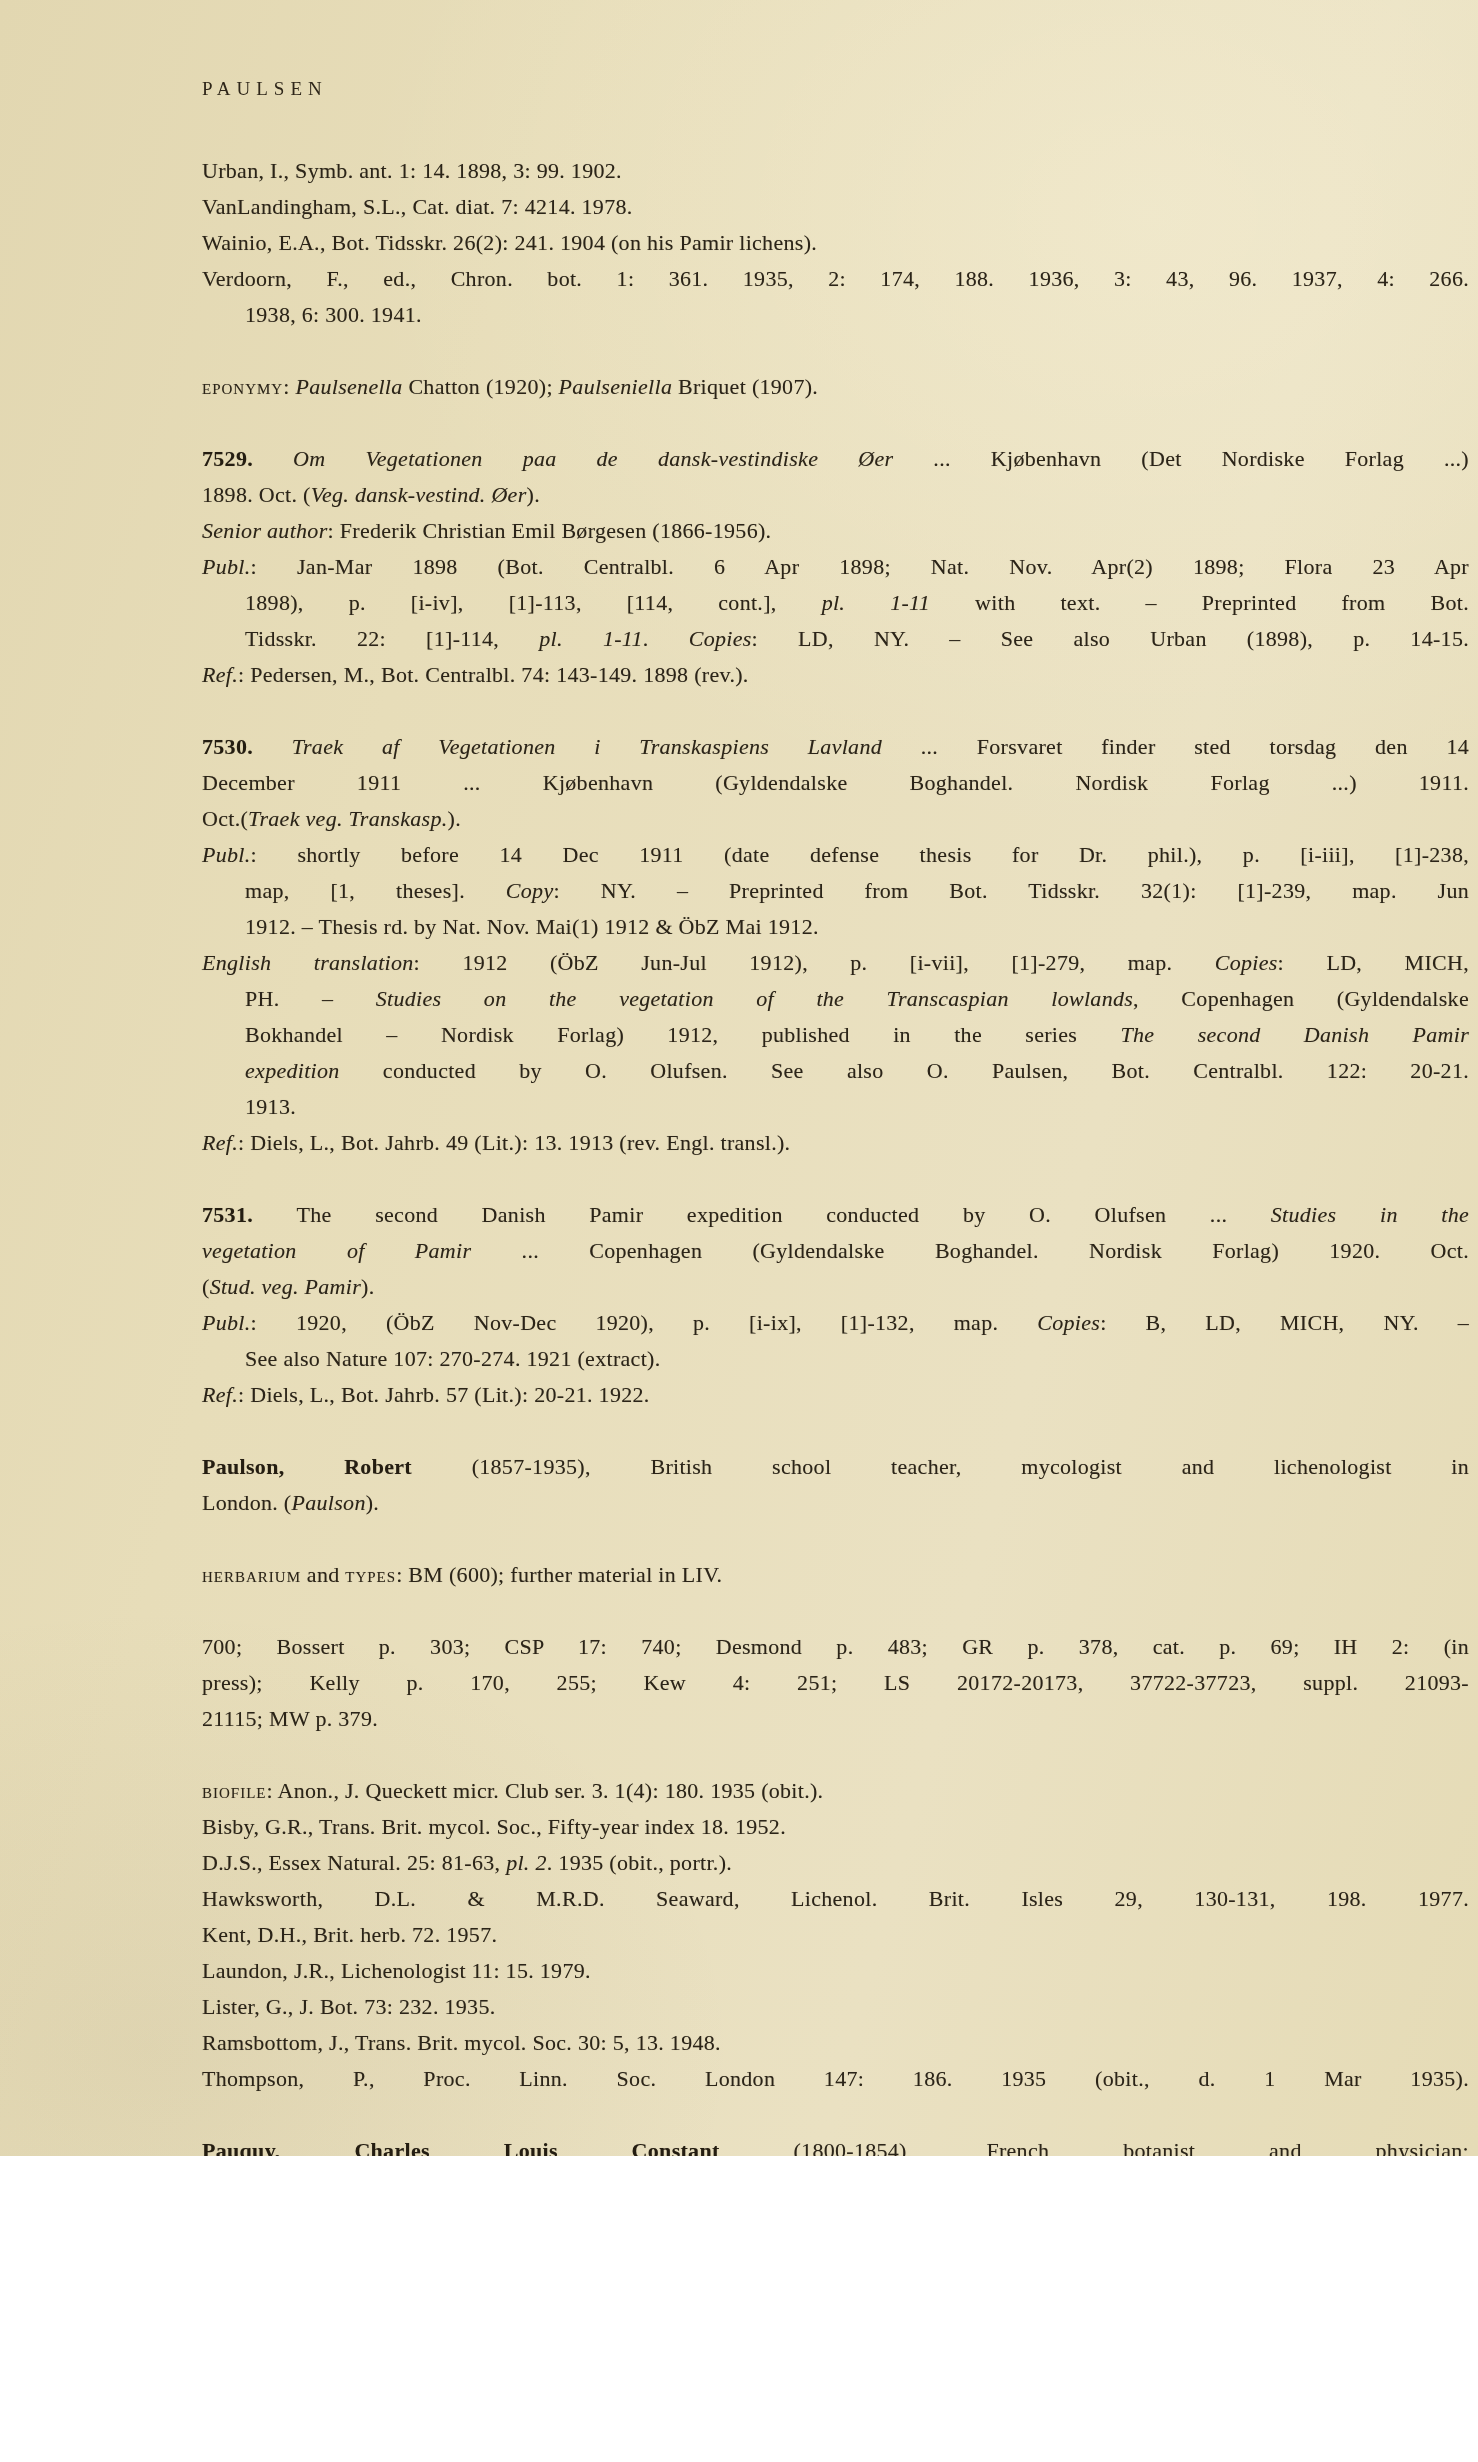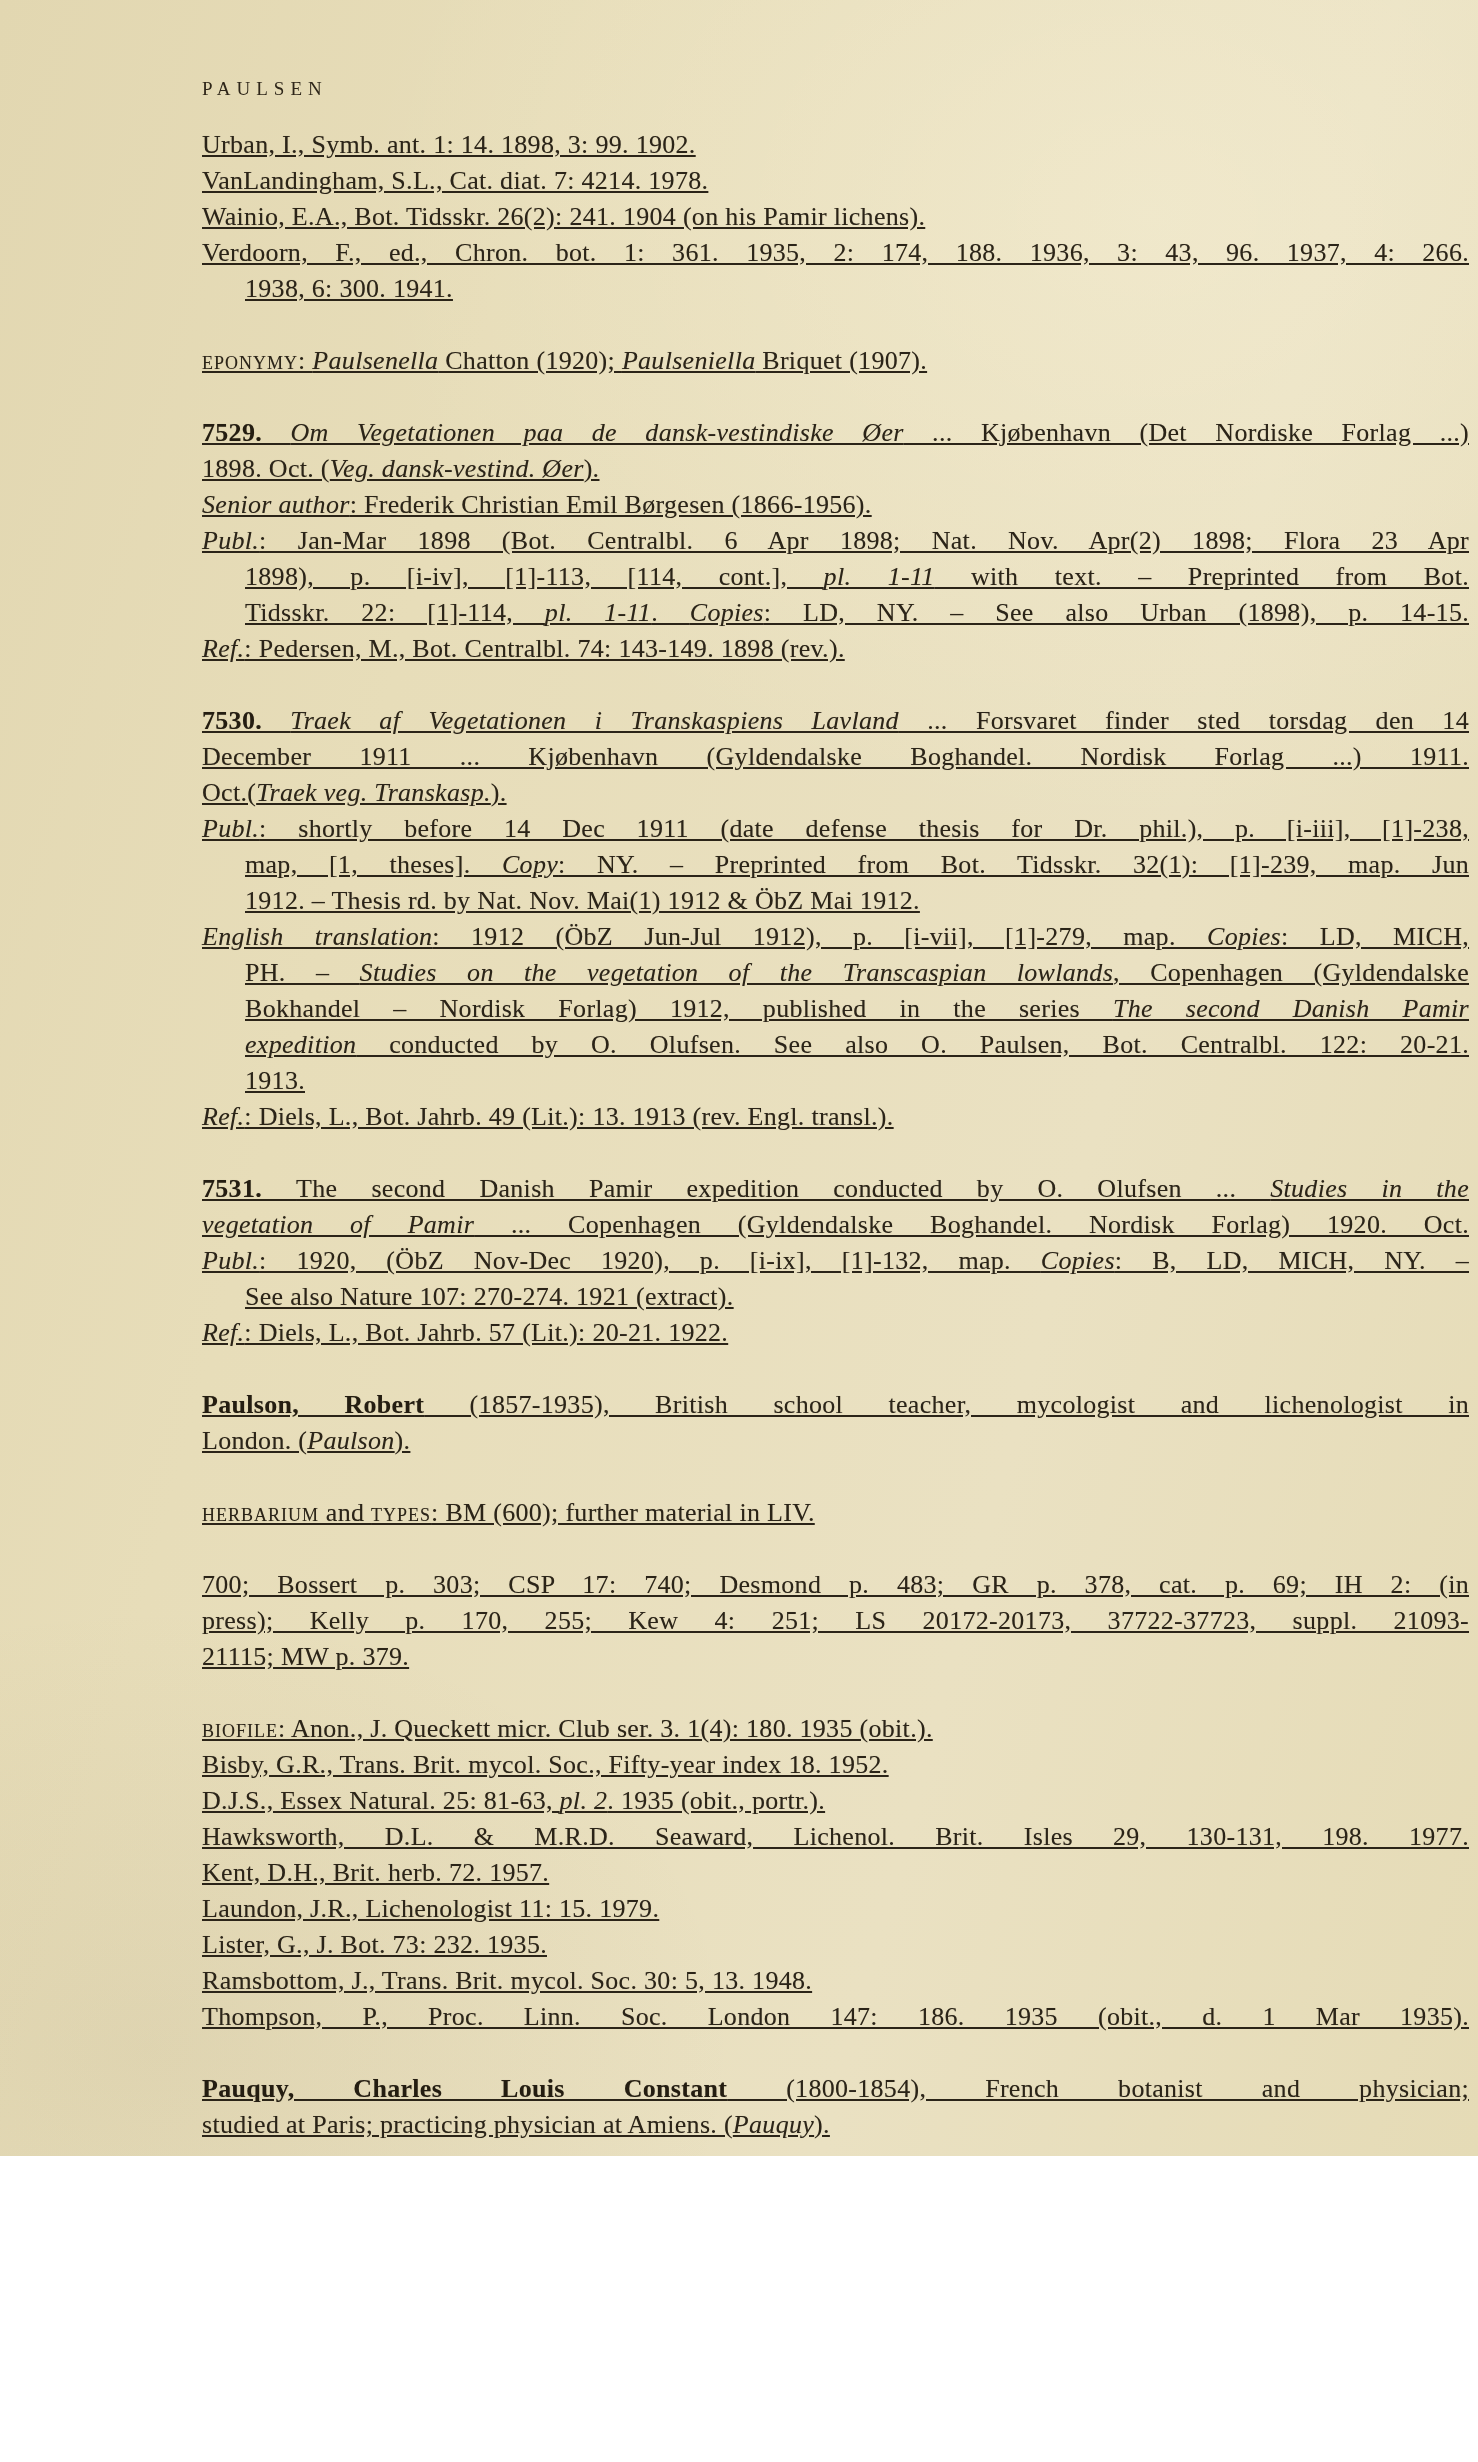--- a/index.html
+++ b/index.html
@@ -19,27 +19,26 @@
     position:absolute;
     left:202px;
     top:78px;
     font-size:19px;
     letter-spacing:6px;
     color:#2e2619;
   }
   .text-body{
     position:absolute;
     left:202px;
-    top:127px;
+    top:153px;
     width:1267px;
-    font-size:26px;
+    font-size:22px;
     line-height:36px;
     letter-spacing:0.3px;
     text-shadow:0 0 0.7px rgba(43,36,24,0.28);
-    text-decoration:underline;
   }
   .block{margin-top:36px;}
   .block:first-child{margin-top:0;}
   .line{min-height:36px;}
   .line.full{text-align:justify;text-align-last:justify;}
   .line.indent{padding-left:43px;}
   .rm{font-style:normal;}
   .it{font-style:italic;}
   .bd{font-weight:bold;color:#241d11;}
   .sc{font-variant:small-caps;letter-spacing:1px;}
@@ -88,20 +87,21 @@
         <div class="line full"><span class="it">English translation</span><span class="rm">: 1912 (ÖbZ Jun-Jul 1912), p. [i-vii], [1]-279, map. </span><span class="it">Copies</span><span class="rm">: LD, MICH,</span></div>
         <div class="line full indent"><span class="rm">PH. – </span><span class="it">Studies on the vegetation of the Transcaspian lowlands</span><span class="rm">, Copenhagen (Gyldendalske</span></div>
         <div class="line full indent"><span class="rm">Bokhandel – Nordisk Forlag) 1912, published in the series </span><span class="it">The second Danish Pamir</span></div>
         <div class="line full indent"><span class="it">expedition</span><span class="rm"> conducted by O. Olufsen. See also O. Paulsen, Bot. Centralbl. 122: 20-21.</span></div>
         <div class="line indent"><span class="rm">1913.</span></div>
         <div class="line"><span class="it">Ref.</span><span class="rm">: Diels, L., Bot. Jahrb. 49 (Lit.): 13. 1913 (rev. Engl. transl.).</span></div>
       </div>
       <div class="block">
         <div class="line full"><span class="bd">7531. </span><span class="rm">The second Danish Pamir expedition conducted by O. Olufsen ... </span><span class="it">Studies in the</span></div>
         <div class="line full"><span class="it">vegetation of Pamir</span><span class="rm"> ... Copenhagen (Gyldendalske Boghandel. Nordisk Forlag) 1920. Oct.</span></div>
+        <div class="line"><span class="rm">(</span><span class="it">Stud. veg. Pamir</span><span class="rm">).</span></div>
         <div class="line full"><span class="it">Publ.</span><span class="rm">: 1920, (ÖbZ Nov-Dec 1920), p. [i-ix], [1]-132, map. </span><span class="it">Copies</span><span class="rm">: B, LD, MICH, NY. –</span></div>
         <div class="line indent"><span class="rm">See also Nature 107: 270-274. 1921 (extract).</span></div>
         <div class="line"><span class="it">Ref.</span><span class="rm">: Diels, L., Bot. Jahrb. 57 (Lit.): 20-21. 1922.</span></div>
       </div>
       <div class="block">
         <div class="line full"><span class="bd">Paulson, Robert</span><span class="rm"> (1857-1935), British school teacher, mycologist and lichenologist in</span></div>
         <div class="line"><span class="rm">London. (</span><span class="it">Paulson</span><span class="rm">).</span></div>
       </div>
       <div class="block">
         <div class="line"><span class="sc">herbarium</span><span class="rm"> and </span><span class="sc">types</span><span class="rm">: BM (600); further material in LIV.</span></div>

